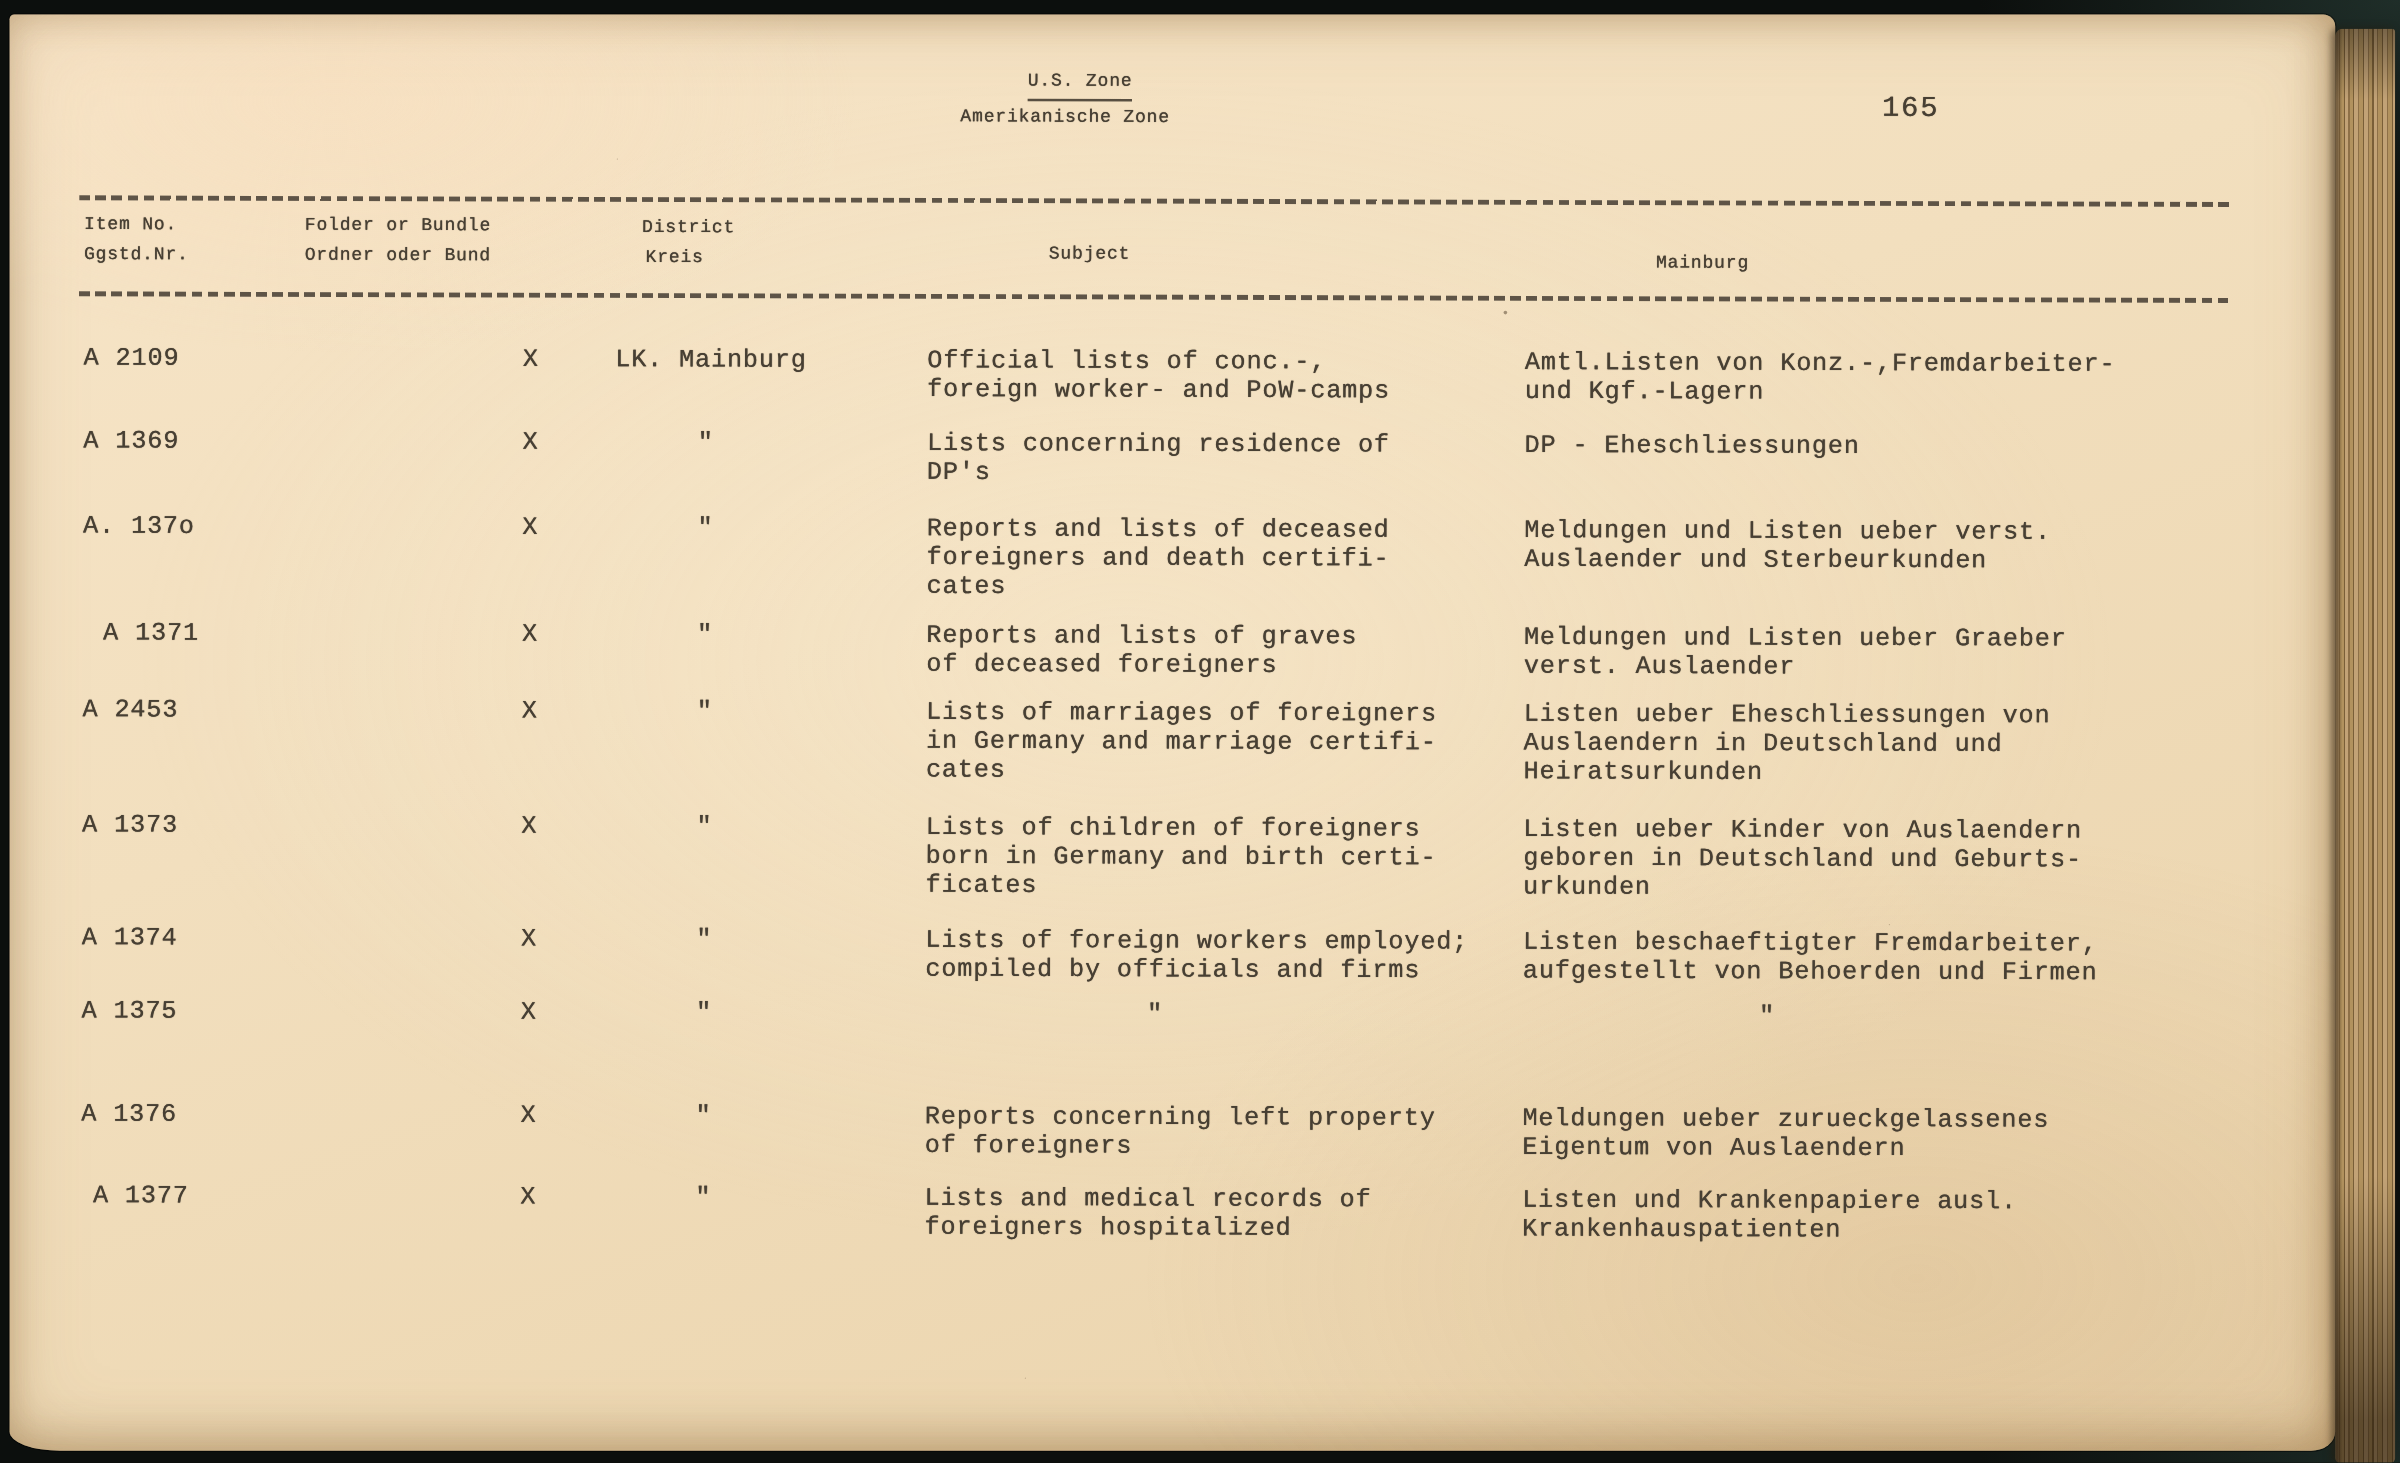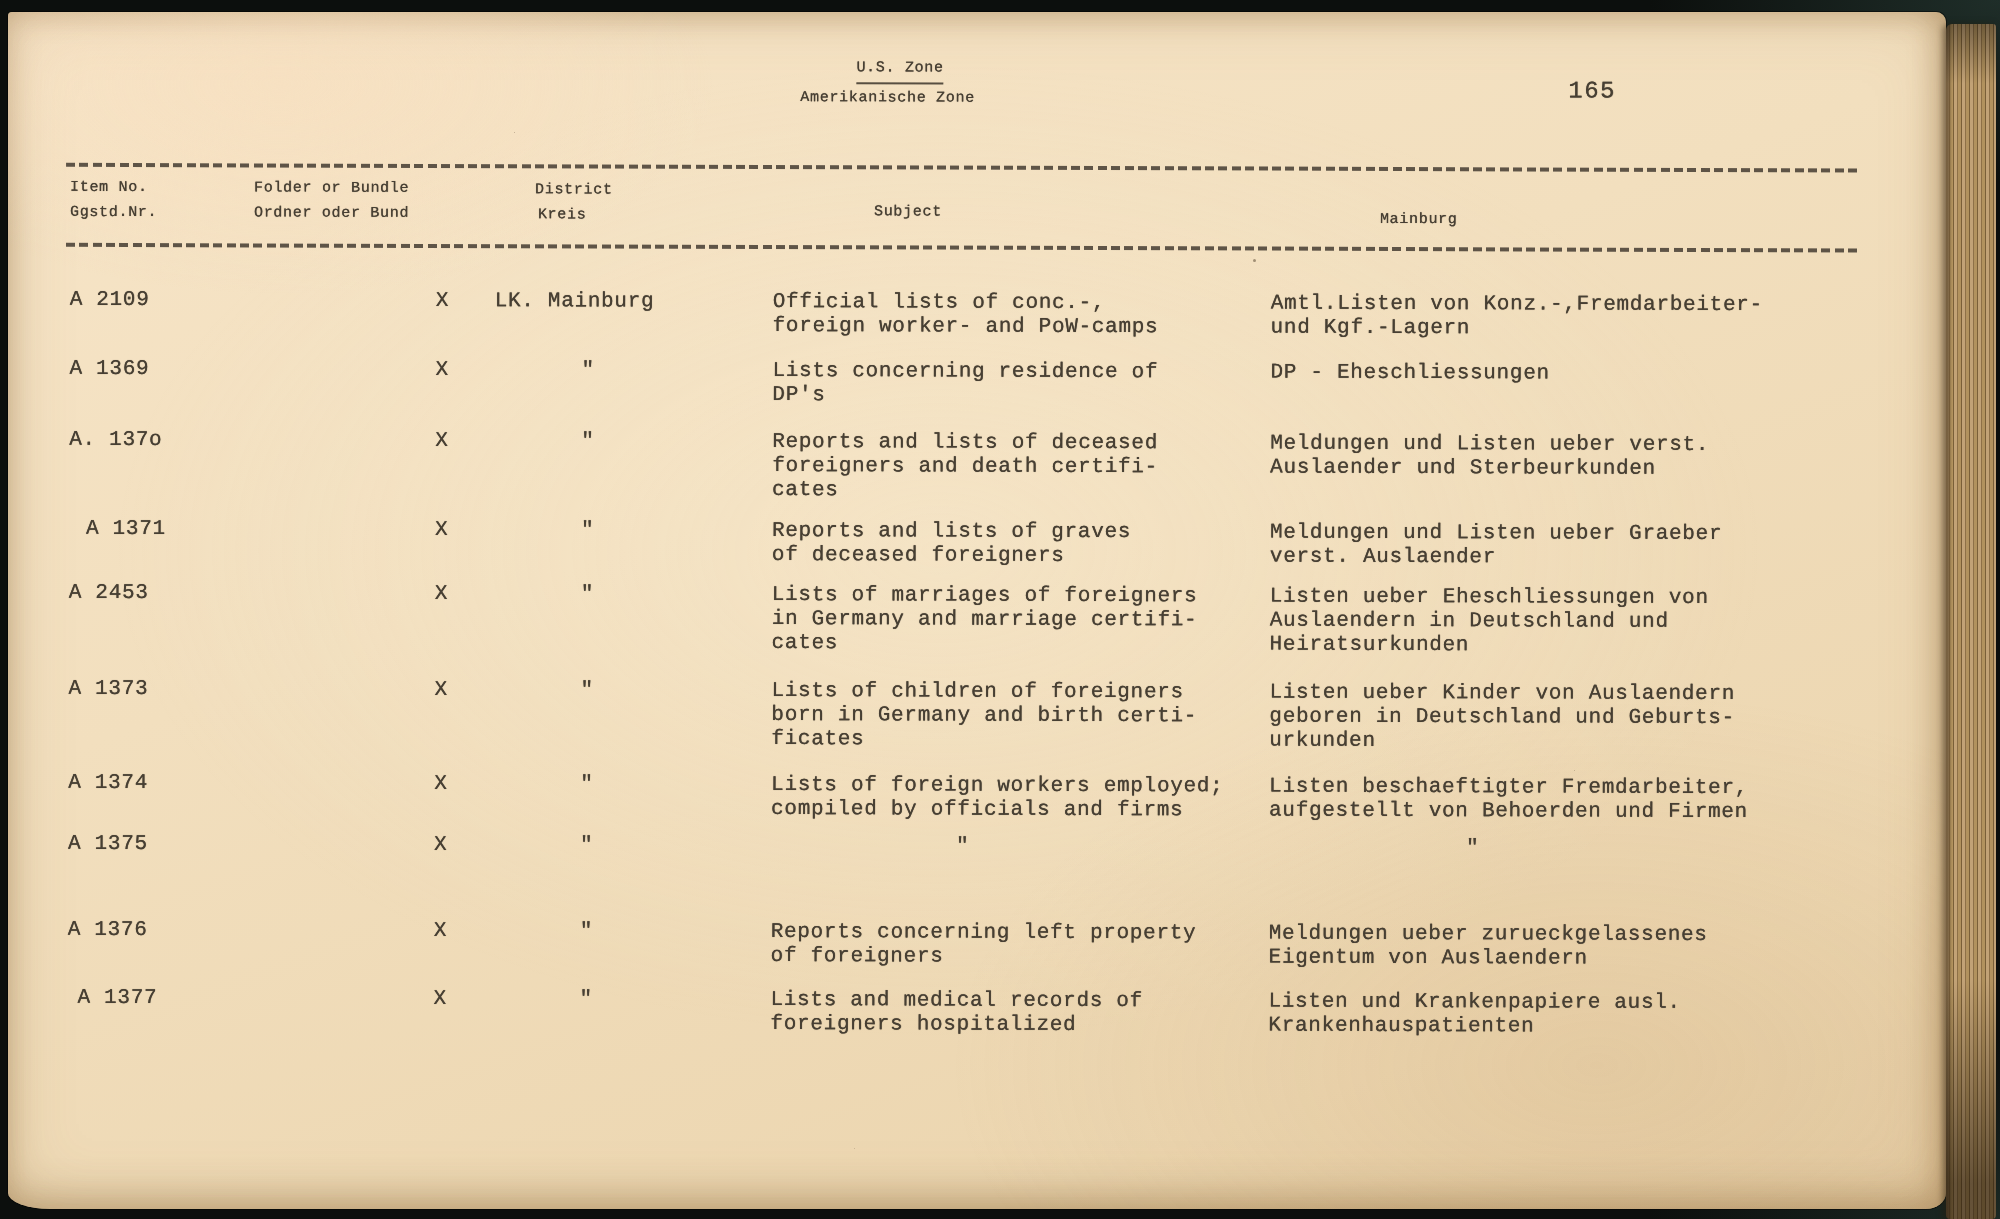--- a/index.html
+++ b/index.html
@@ -77,21 +77,21 @@
       <div class="t" style="left:530px;top:190px;">Kreis</div>
       <div class="t" style="left:866px;top:186px;">Subject</div>
       <div class="t" style="left:1372px;top:192px;">Mainburg</div>
 
       <div class="rule" style="top:231px;"></div>
 
       <div id="rows">
           <div class="trow" style="top: 276px;">
             <div class="cell cell-item" style="left: 62px;">A 2109</div>
             <div class="cell cell-folder" style="left: 428px;">X</div>
-            <div class="cell cell-district" style="left: 487px; text-align: center;">LK. Mainburg</div>
+            <div class="cell cell-district" style="left: 505px; text-align: center;">LK. Mainburg</div>
             <div class="cell cell-subject" style="left: 765px;">Official lists of conc.-,
 foreign worker- and PoW-camps</div>
             <div class="cell cell-betreff" style="left: 1263px;">Amtl.Listen von Konz.-,Fremdarbeiter-
 und Kgf.-Lagern</div>
           </div>
           <div class="trow" style="top: 345px;">
             <div class="cell cell-item" style="left: 62px;">A 1369</div>
             <div class="cell cell-folder" style="left: 428px;">X</div>
             <div class="cell cell-district" style="left: 574px;">"</div>
             <div class="cell cell-subject" style="left: 765px;">Lists concerning residence of

